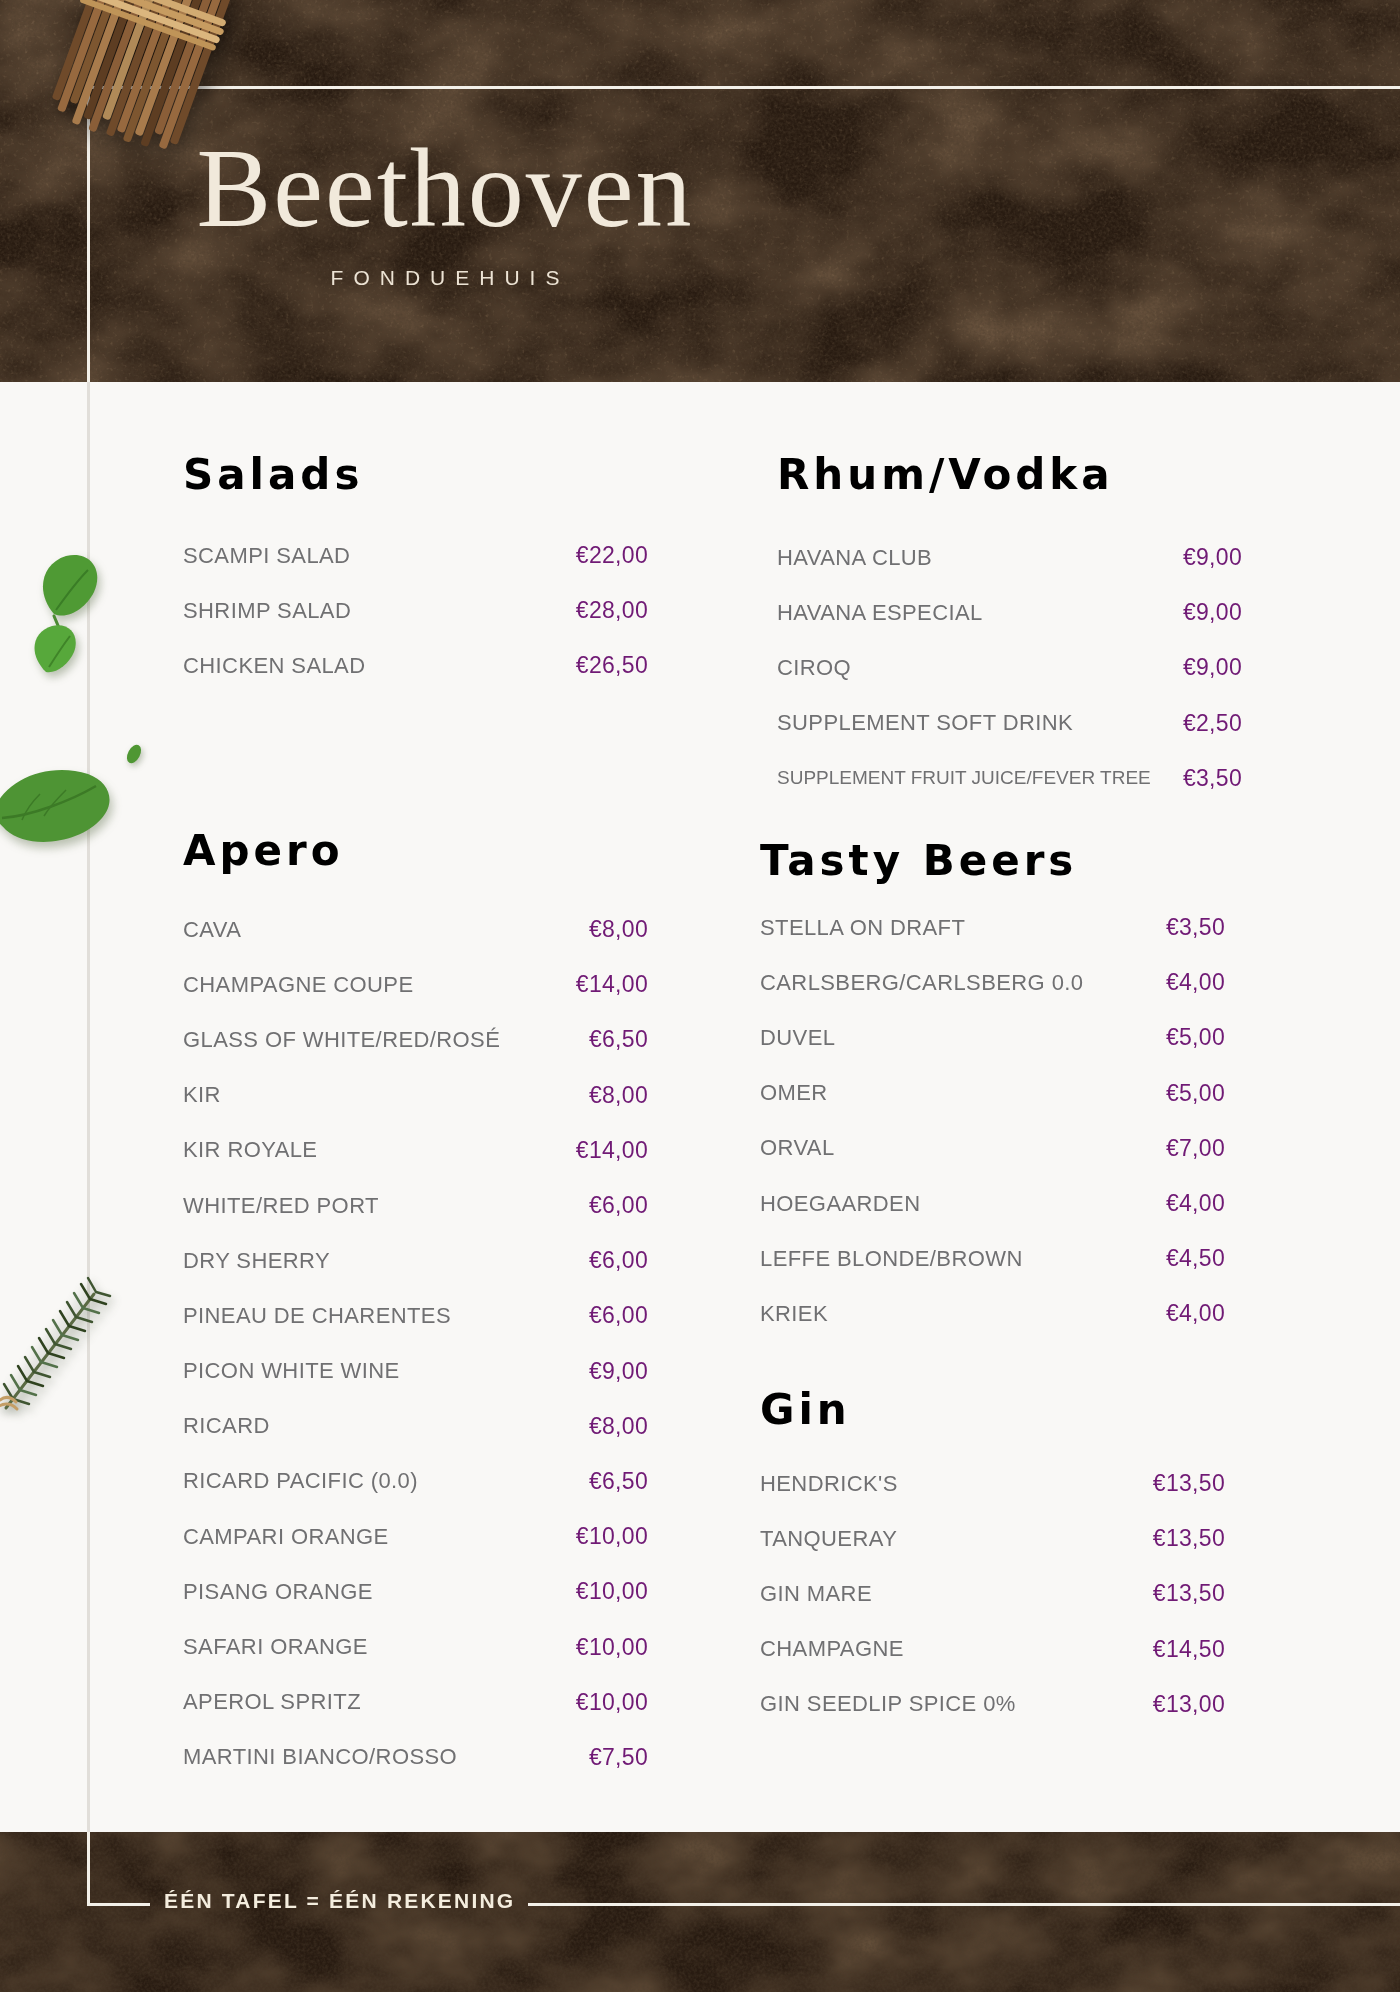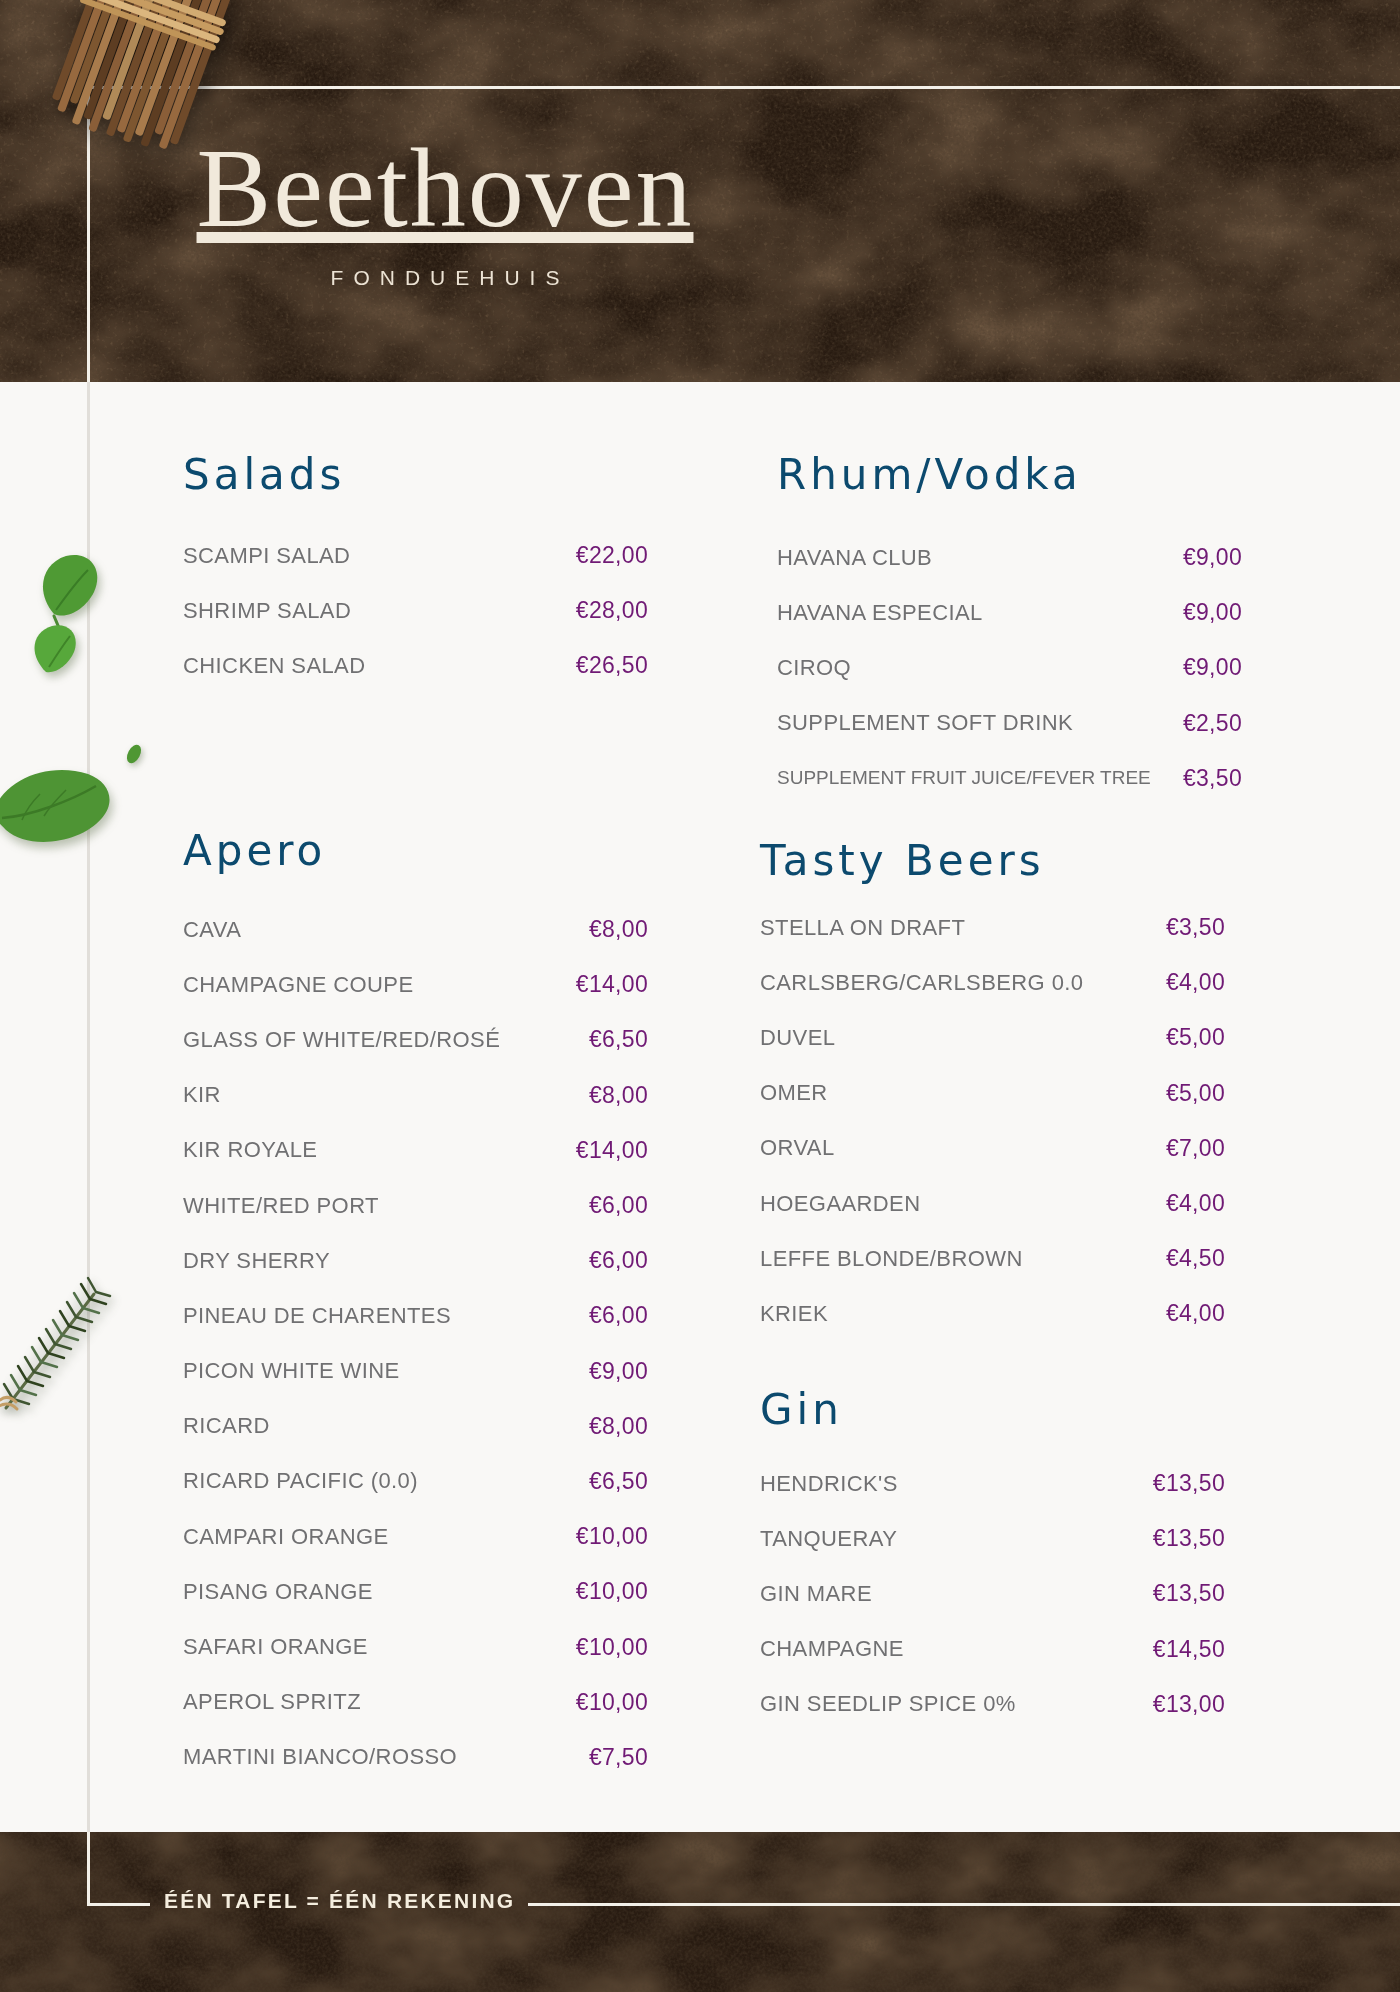--- a/index.html
+++ b/index.html
@@ -10,27 +10,27 @@
   .band{position:absolute;left:0;width:1400px;overflow:hidden;background:#281b11;}
   .band-header{top:0;height:382px;}
   .band-footer{top:1832px;height:160px;}
   .band svg{position:absolute;left:0;top:0;display:block;}
   
   .frame{position:absolute;background:#f3f0e9;z-index:4;}
   .frame-gray{background:#e1ded9;}
   
   .brand{position:absolute;left:445px;top:128px;transform:translateX(-50%);text-align:center;z-index:6;white-space:nowrap;}
   .brand-name{font-family:"Liberation Serif",serif;font-weight:400;font-size:112px;line-height:120px;
-              color:#f1e9db;letter-spacing:2px;margin:0;text-decoration:underline;}
+              color:#f1e9db;letter-spacing:2px;margin:0;}
   .brand-tagline{margin-top:18px;font-family:"Liberation Sans",sans-serif;font-size:21px;font-weight:500;
                  color:#ece3d4;letter-spacing:10px;text-indent:10px;}
   
   .section{position:absolute;z-index:3;}
-  .section-title{font-family:"DejaVu Sans",sans-serif;font-size:42px;line-height:46px;font-weight:400;
-                 color:#0c4a6e;letter-spacing:4px;white-space:nowrap;}
+  .section-title{font-family:"DejaVu Sans",sans-serif;font-size:42px;line-height:46px;font-weight:700;
+                 color:#000000;letter-spacing:4px;white-space:nowrap;}
   .rows{position:absolute;z-index:3;}
   .menu-row{height:55.2px;display:flex;justify-content:space-between;align-items:center;}
   .item-name{font-size:22px;color:#707072;letter-spacing:.4px;white-space:nowrap;}
   .item-name.tight{font-size:19px;letter-spacing:0;}
   .item-price{font-size:23px;font-weight:500;color:#701a75;letter-spacing:.3px;white-space:nowrap;}
   
   .footer-note{position:absolute;left:164px;top:1889px;z-index:5;font-size:21px;font-weight:700;
                color:#f4edde;letter-spacing:2.2px;white-space:nowrap;}
   
   .decor{position:absolute;pointer-events:none;}

